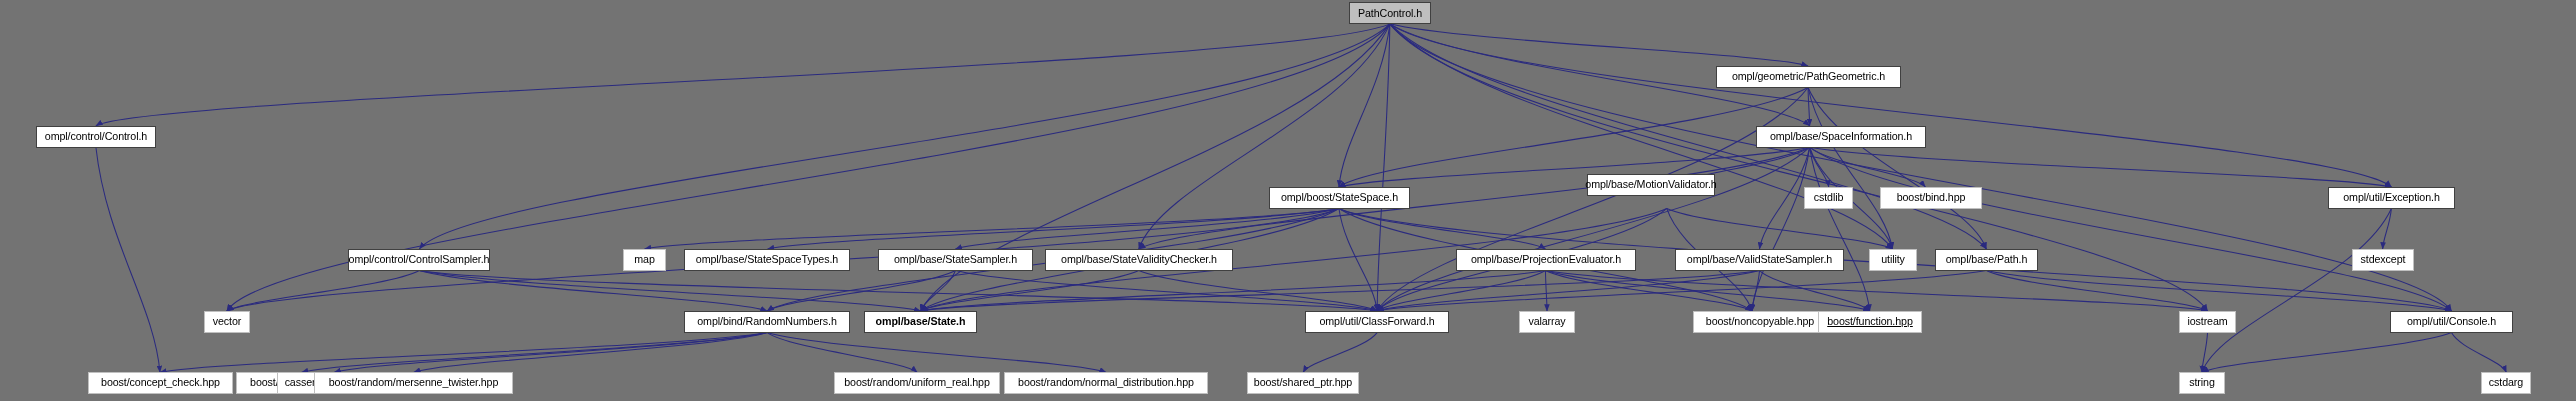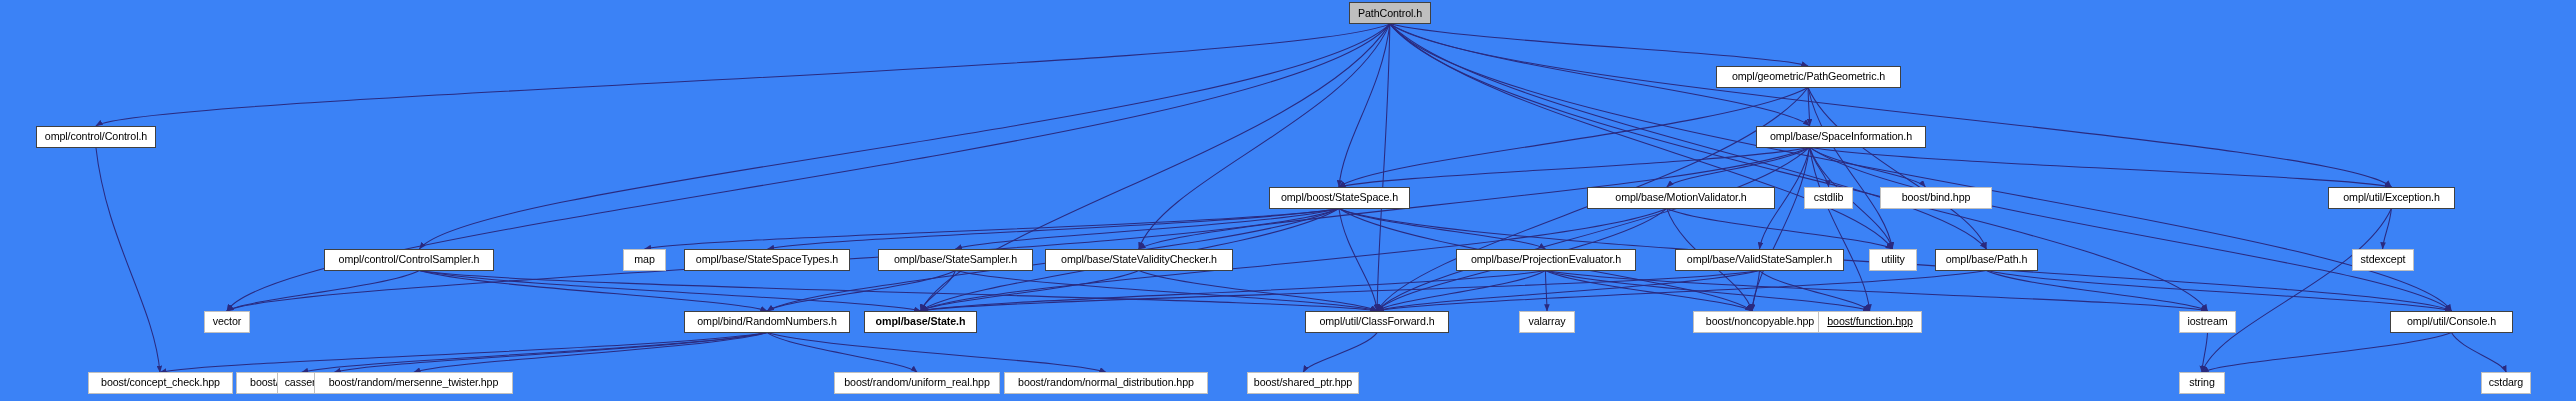--- a/index.html
+++ b/index.html
@@ -1,17 +1,17 @@
 <!DOCTYPE html>
 <html style="font-size:12.7px"><head>
 <meta charset="utf-8">
 <title>PathControl.h include dependency graph</title>
 <style>
   html,body{margin:0;padding:0;background:#ffffff;}
-  #canvas{position:relative;width:2576px;height:401px;background:#3b82f6;
+  #canvas{position:relative;width:2576px;height:401px;background:#737373;
           font-family:"Liberation Sans","DejaVu Sans",sans-serif;overflow:hidden;}
   svg#edges{position:absolute;left:0;top:0;width:2576px;height:401px;}
   .node{position:absolute;box-sizing:border-box;display:flex;align-items:center;
         justify-content:center;white-space:nowrap;height:21.5px;
         font-size:10.7px;line-height:1;color:#000000;letter-spacing:-0.1px;}
   .node.sys{border:0.8px solid #c0c0c0;background:#ffffff;}
   .node.hdr{border:1.2px solid #404040;background:#ffffff;}
   .node.root{border:1.2px solid #404040;background:#bfbfbf;}
   .node span{padding:0 4.8px;pointer-events:none;}
 </style>
@@ -117,33 +117,33 @@
       </div>
       <div class="node hdr" style="left: 1716px; top: 66px; width: 185px;">
         <span>ompl/geometric/PathGeometric.h</span>
       </div>
       <div class="node hdr" style="left: 1724px; top: 126px; width: 170px; margin-left: 32px;">
         <span>ompl/base/SpaceInformation.h</span>
       </div>
       <div class="node hdr" style="left: 1269px; top: 187px; width: 141px;">
         <span>ompl/boost/StateSpace.h</span>
       </div>
-      <div class="node hdr" style="left: 1587px; top: 187px; width: 188px;">
+      <div class="node hdr" style="left: 1587px; top: 174px; width: 128px;">
         <span>ompl/base/MotionValidator.h</span>
       </div>
       <div class="node sys" style="left: 1804px; top: 187px; width: 49px;">
         <span>cstdlib</span>
       </div>
-      <div class="node sys" style="left: 1880px; top: 187px; width: 112px;">
+      <div class="node sys" style="left: 1880px; top: 187px; width: 102px;">
         <span>boost/bind.hpp</span>
       </div>
       <div class="node hdr" style="left: 2328px; top: 187px; width: 127px;">
         <span>ompl/util/Exception.h</span>
       </div>
-      <div class="node hdr" style="left: 324px; top: 249px; width: 170px;">
+      <div class="node hdr" style="left: 348px; top: 249px; width: 142px;">
         <span>ompl/control/ControlSampler.h</span>
       </div>
       <div class="node sys" style="left: 623px; top: 249px; width: 43px;">
         <span>map</span>
       </div>
       <div class="node hdr" style="left: 684px; top: 249px; width: 166px;">
         <span>ompl/base/StateSpaceTypes.h</span>
       </div>
       <div class="node hdr" style="left: 878px; top: 249px; width: 155px;">
         <span>ompl/base/StateSampler.h</span>

